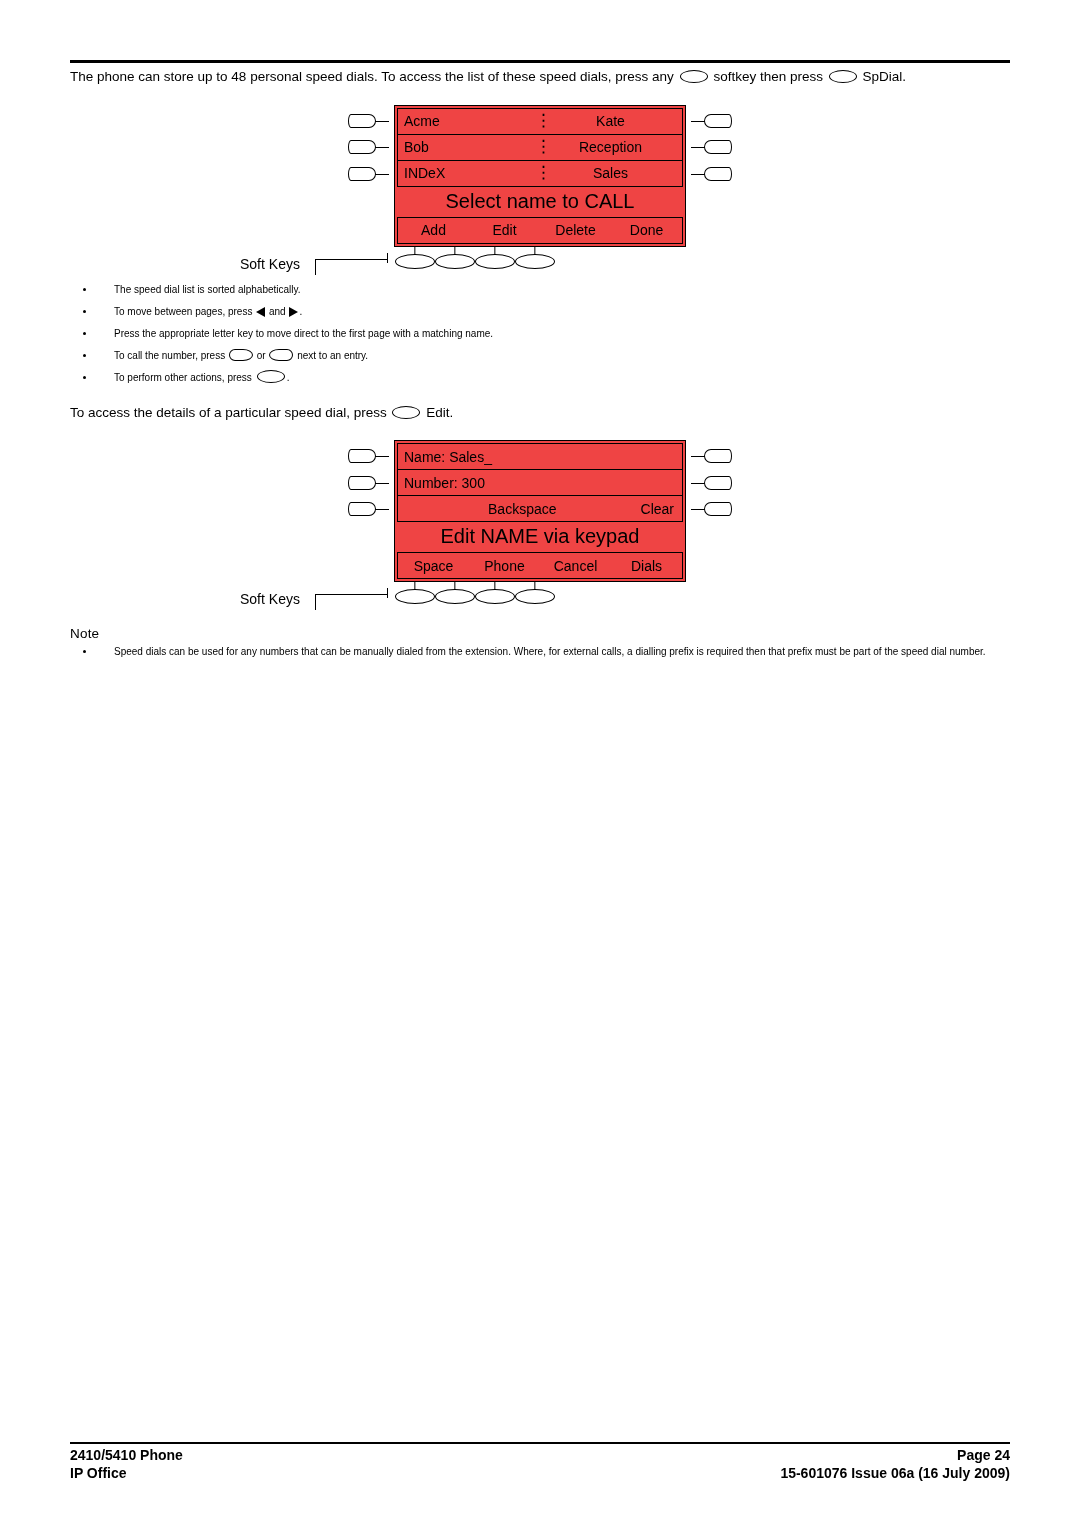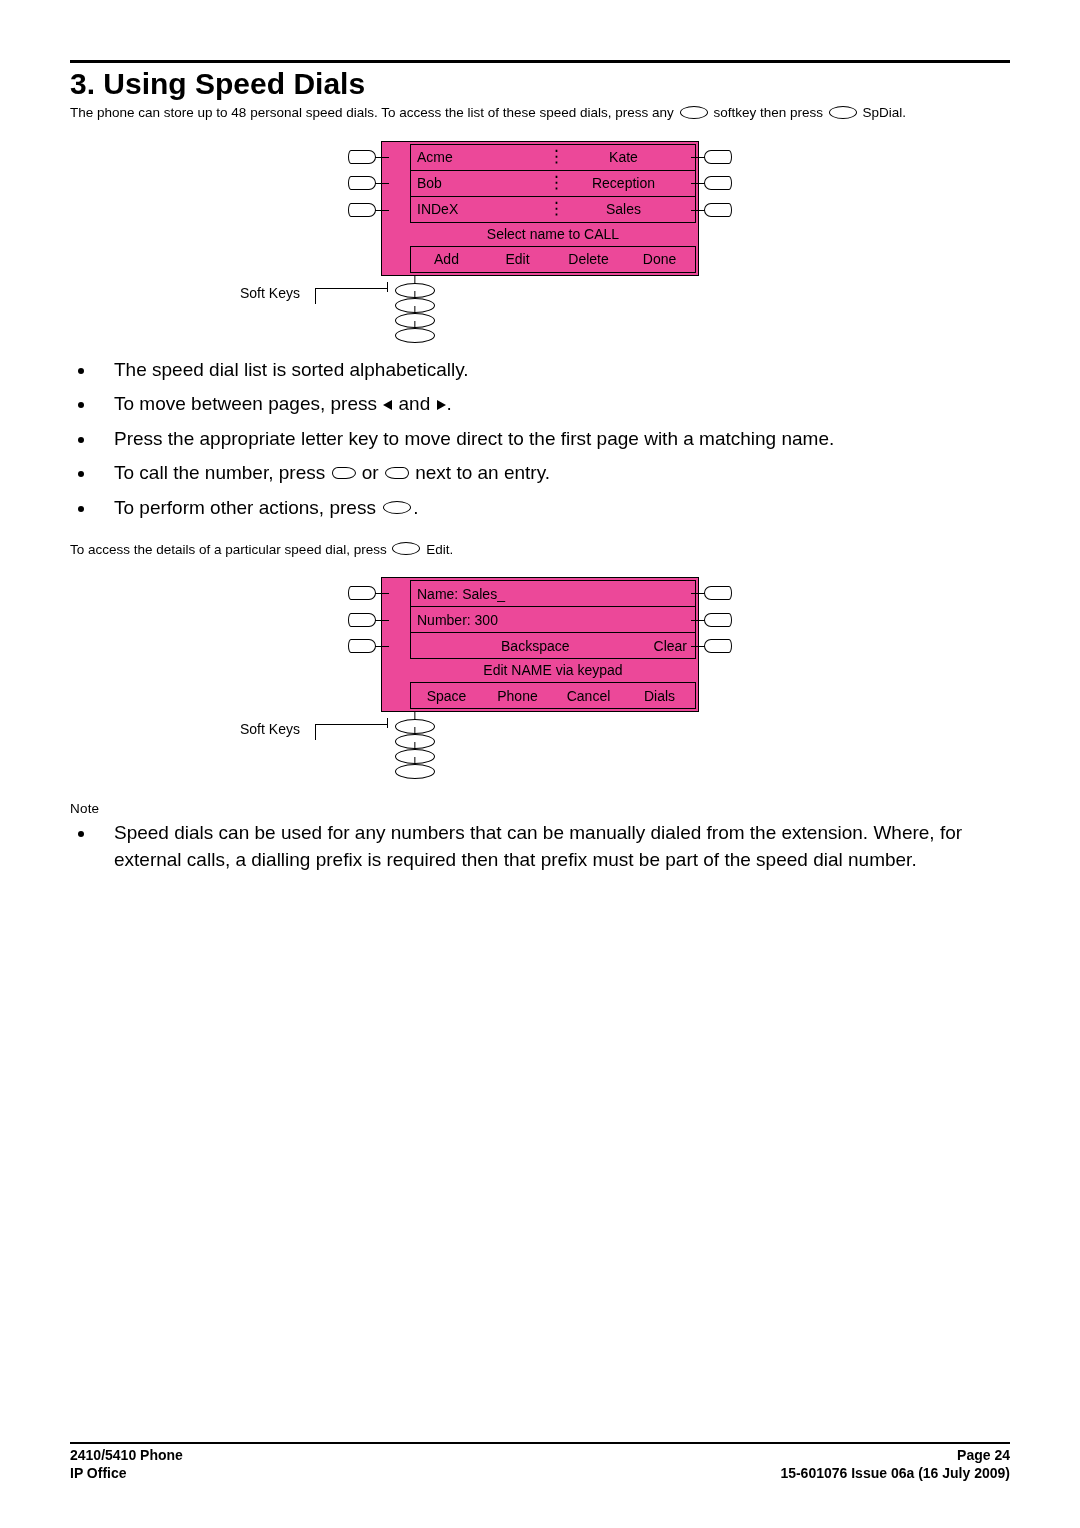--- a/index.html
+++ b/index.html
@@ -44,21 +44,21 @@
     margin: 0 2px;
     position: relative;
     top: -1px;
   }
   ul.bullets {
     list-style: disc;
     padding-left: 26px;
     margin: 14px 0 12px 0;
   }
   ul.bullets li {
-    font-size: 19px;
+    font-size: 10px;
     padding-left: 18px;
     margin-bottom: 8px;
     line-height: 1.4;
   }
   .arrow-left {
     display: inline-block;
     width: 0; height: 0;
     border-top: 5px solid transparent;
     border-bottom: 5px solid transparent;
     border-right: 9px solid #000;
@@ -105,22 +105,21 @@
   }
   .lcd-outer {
     position: relative;
     margin: 0 auto;
     width: 380px;
   }
   .lcd-frame {
     border: 1.5px solid #000;
     width: 290px;
     margin: 0 auto;
-    background: #ec4899;
-    padding-left: 26px;
+    background: #ef4444;
   }
   .lcd-row {
     display: flex;
     height: 25px;
     align-items: center;
     font-family: Arial, sans-serif;
     font-size: 14px;
   }
   .lcd-inner-top {
     border: 1.5px solid #000;
@@ -147,21 +146,21 @@
     line-height: 0;
     display: inline-block;
   }
   .lcd-cell-right {
     flex: 1;
     padding-right: 6px;
     text-align: center;
   }
   .lcd-hint {
     text-align: center;
-    font-size: 14px;
+    font-size: 20px;
     padding: 3px 0;
     font-family: Arial, sans-serif;
   }
   .lcd-sk-row {
     border: 1.5px solid #000;
     margin: 1px 2px 2px 2px;
     display: flex;
     height: 25px;
     align-items: center;
     font-family: Arial, sans-serif;
@@ -202,21 +201,20 @@
   }
   .side-btns.left .side-line { left: 100%; }
   .side-btns.right .side-line { right: 100%; }
 
   .sk-row-below {
     position: relative;
     margin: 7px auto 0 auto;
     width: 290px;
     display: flex;
     justify-content: flex-start;
-    flex-direction: column;
   }
   .sk-btn {
     width: 38px;
     height: 13px;
     border: 1.3px solid #000;
     border-radius: 50%;
     position: relative;
   }
   .sk-btn::before {
     content: "";
@@ -292,21 +290,20 @@
     font-family: Arial, sans-serif;
     font-weight: bold;
     line-height: 1.3;
   }
 </style>
 </head>
 <body>
 
 <div class="page">
   <div class="hr-top"></div>
-  <h1>3. Using Speed Dials</h1>
   <div class="body-text">
     <span>The phone can store up to 48 personal speed dials. To access the list of these speed dials, press any </span><span class="softkey-oval"></span><span> softkey then press </span><span class="softkey-oval"></span><span> SpDial.</span>
   </div>
 
   <div class="diagram">
     <div class="lcd-outer">
       <div class="side-btns left">
         <div class="side-btn-row">
             <span class="side-btn">
               <span class="side-line"></span>

